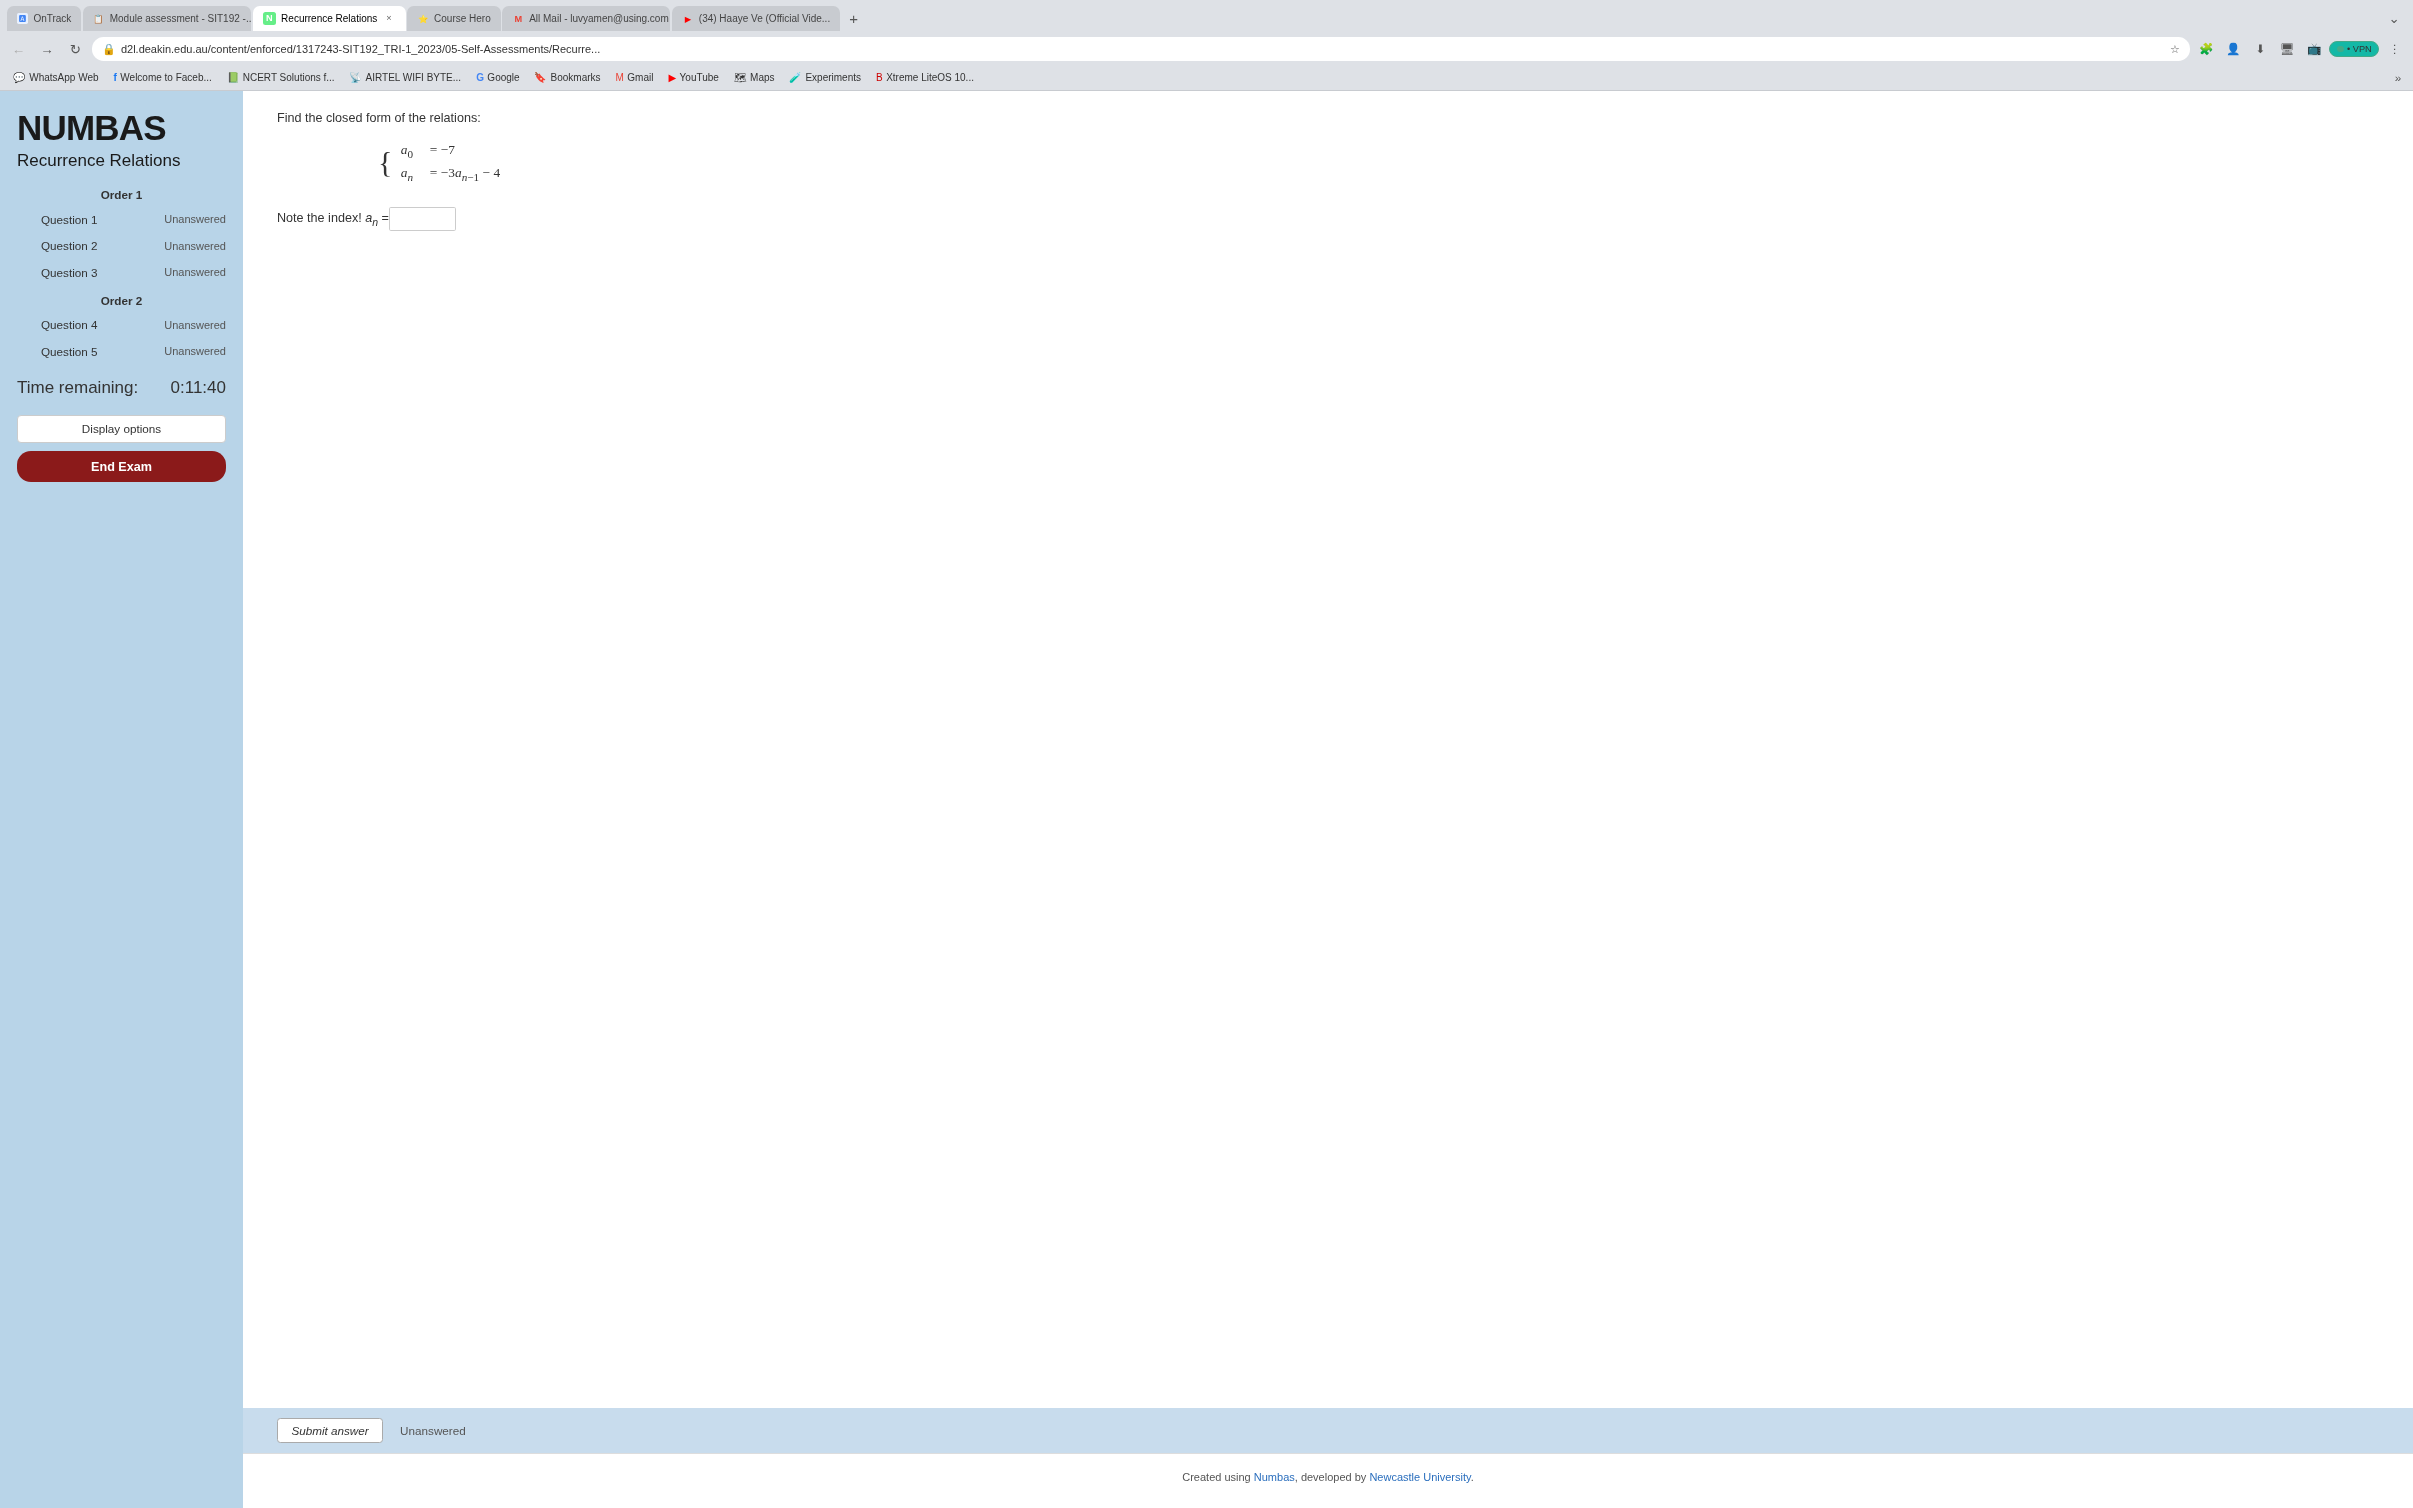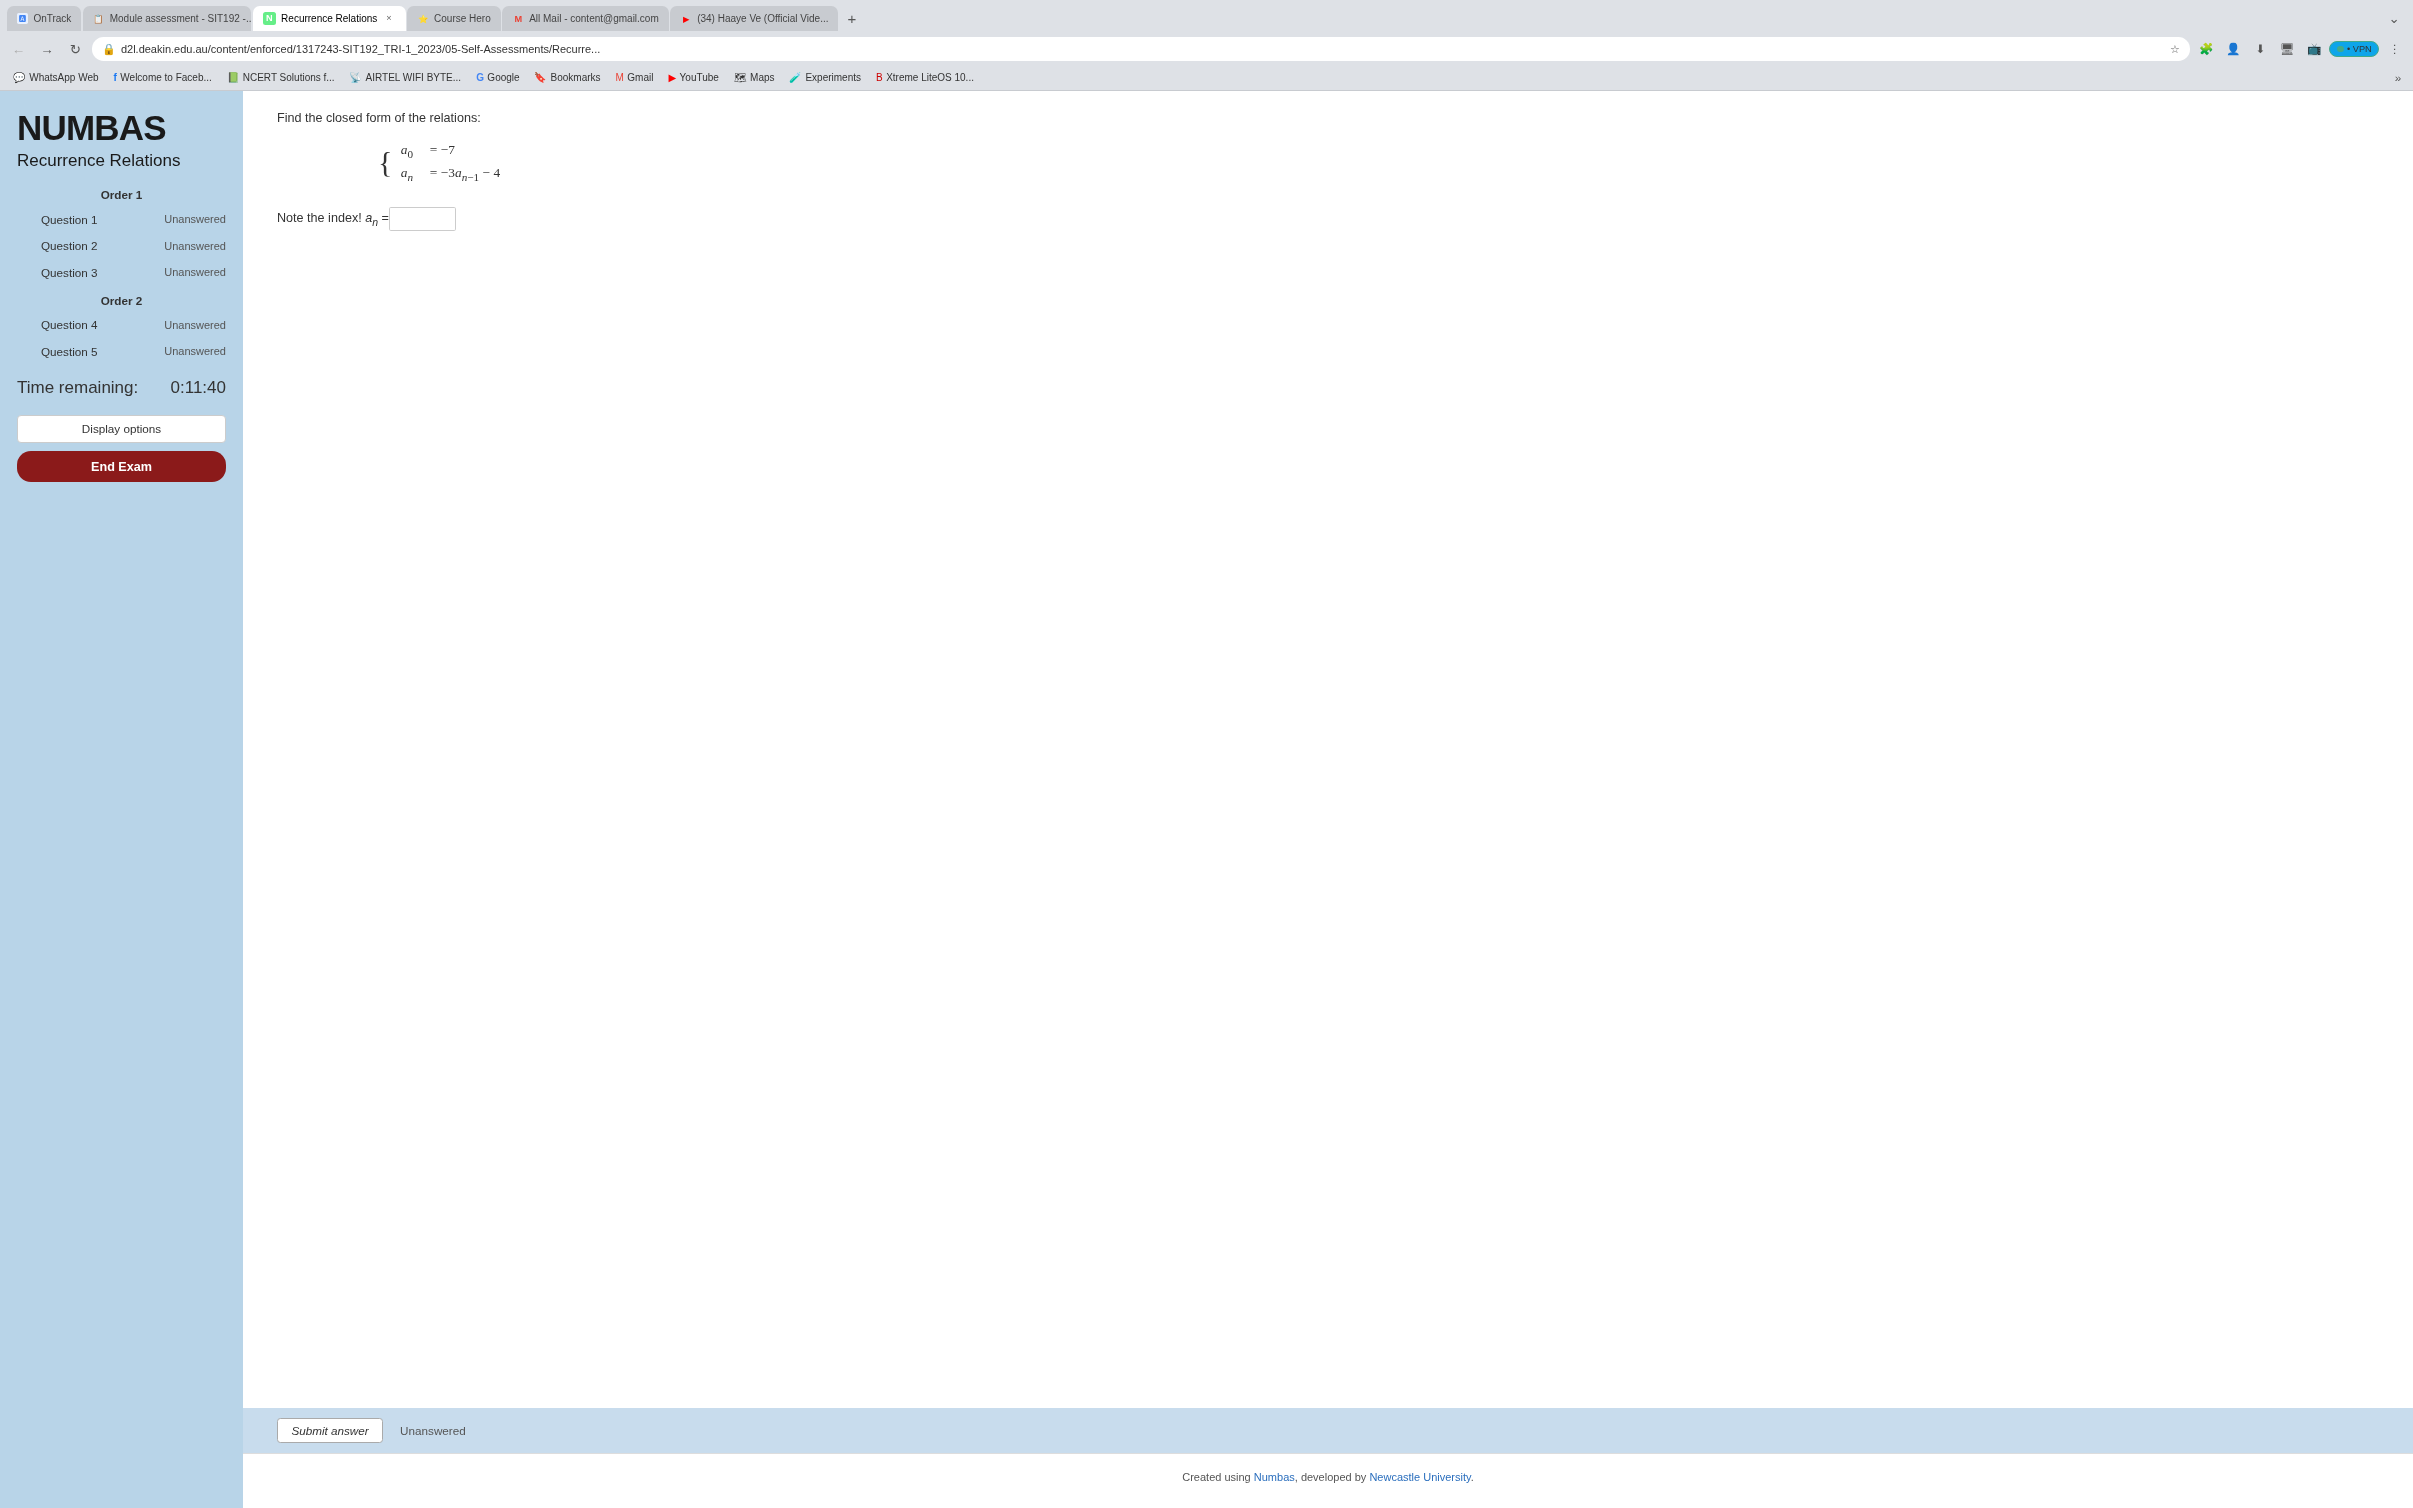--- a/index.html
+++ b/index.html
@@ -131,21 +131,21 @@
       height: 23.5px;
       border-radius: 50%;
       display: flex;
       align-items: center;
       justify-content: center;
       font-size: 11.7px;
       color: #555;
       cursor: pointer;
     }
     .vpn-badge {
-      background: #0ea5e9;
+      background: #14b8a6;
       border: 0.8px solid #4a8;
       border-radius: 10px;
       padding: 1.7px 6.7px;
       font-size: 9.2px;
       color: #333;
       display: flex;
       align-items: center;
       gap: 3.4px;
     }
     .vpn-dot { width: 6.7px; height: 6.7px; border-radius: 50%; background: #4a8; }
@@ -382,21 +382,21 @@
       <span class="tab-close">×</span>
     </div>
 
     <div class="tab">
       <span class="tab-favicon" style="color:#f5a623;">⭐</span>
       <span>Course Hero</span>
     </div>
 
     <div class="tab">
       <span class="tab-favicon" style="color:#e94235; font-weight:bold; font-size:9.2px;">M</span>
-      <span>All Mail - content@gmail.com</span>
+      <span>All Mail - luvyamen@using.com</span>
     </div>
 
     <div class="tab">
       <span class="tab-favicon" style="color:#f00;">▶</span>
       <span>(34) Haaye Ve (Official Vide...</span>
     </div>
     <div class="tab-add">+</div>
     <div class="tab-menu">⌄</div>
   </div>
 

